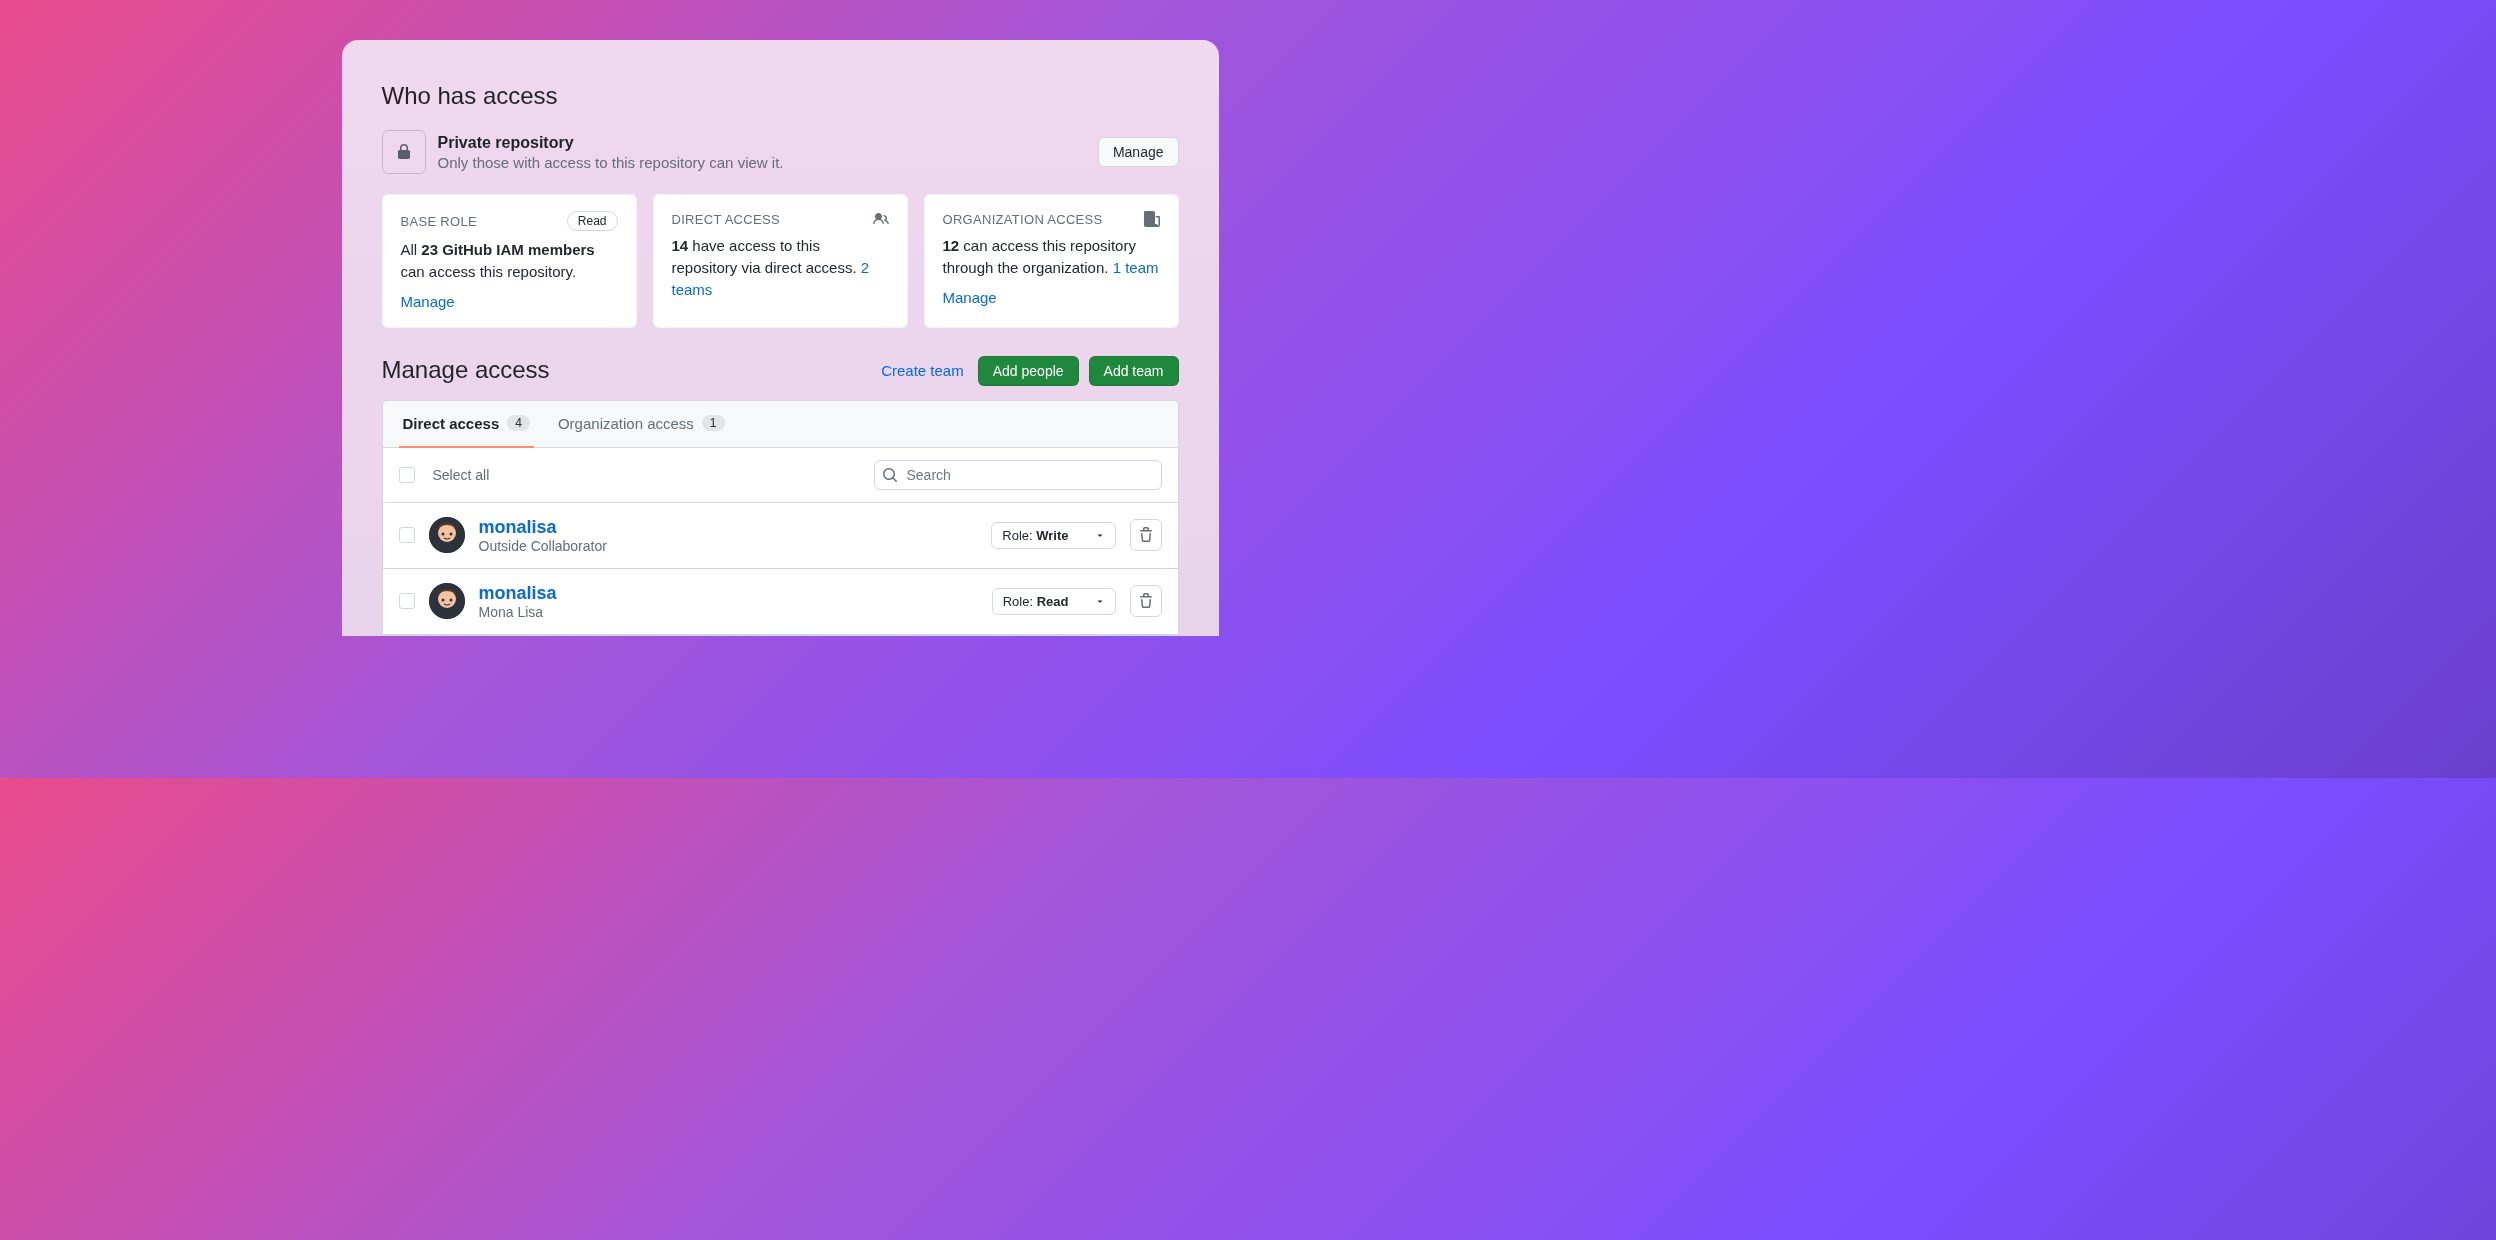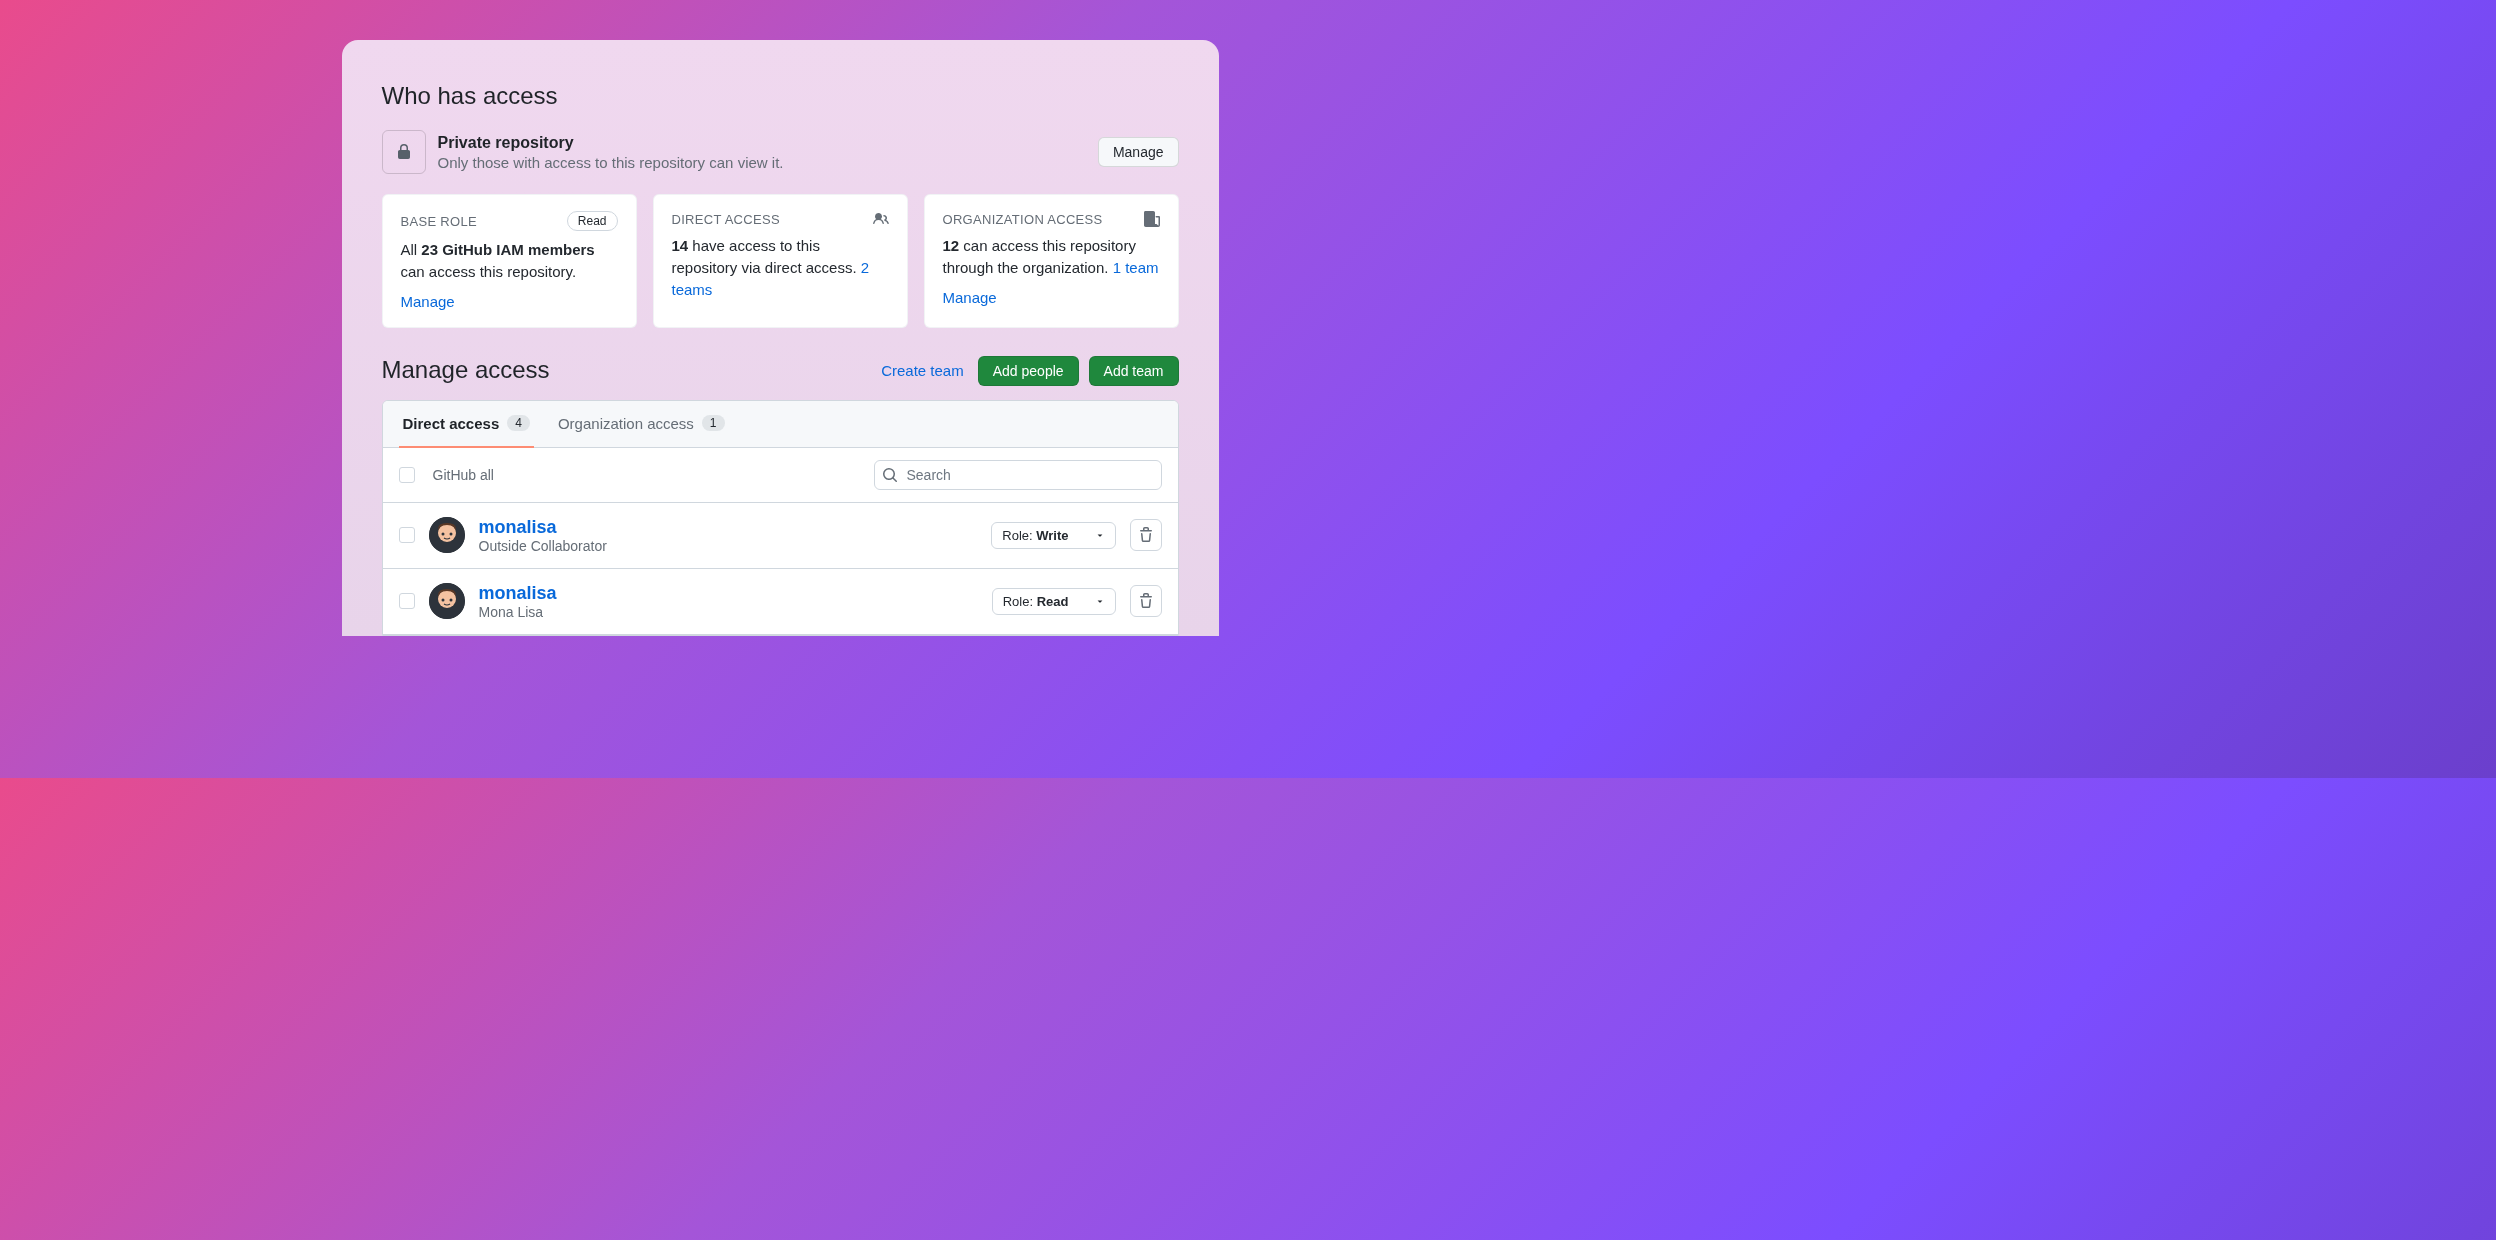--- a/index.html
+++ b/index.html
@@ -279,21 +279,21 @@
         <span class="counter">4</span>
       </div>
       <div class="tab">
         <span>Organization access</span>
         <span class="counter">1</span>
       </div>
     </div>
 
     <div class="toolbar">
       <div class="checkbox"></div>
-      <span class="select-all-label">GitHub all</span>
+      <span class="select-all-label">Select all</span>
       <div class="search-wrap">
         <span class="search-icon-pos">
           <svg width="16" height="16" viewBox="0 0 16 16" fill="currentColor">
               <path d="M10.68 11.74a6 6 0 0 1-7.922-8.982 6 6 0 0 1 8.982 7.922l3.04 3.04a.749.749 0 0 1-.326 1.275.749.749 0 0 1-.734-.215ZM11.5 7a4.499 4.499 0 1 0-8.997 0A4.499 4.499 0 0 0 11.5 7Z"></path>
             </svg>
         </span>
         <input class="search-input" placeholder="Search" style="">
       </div>
     </div>
 

